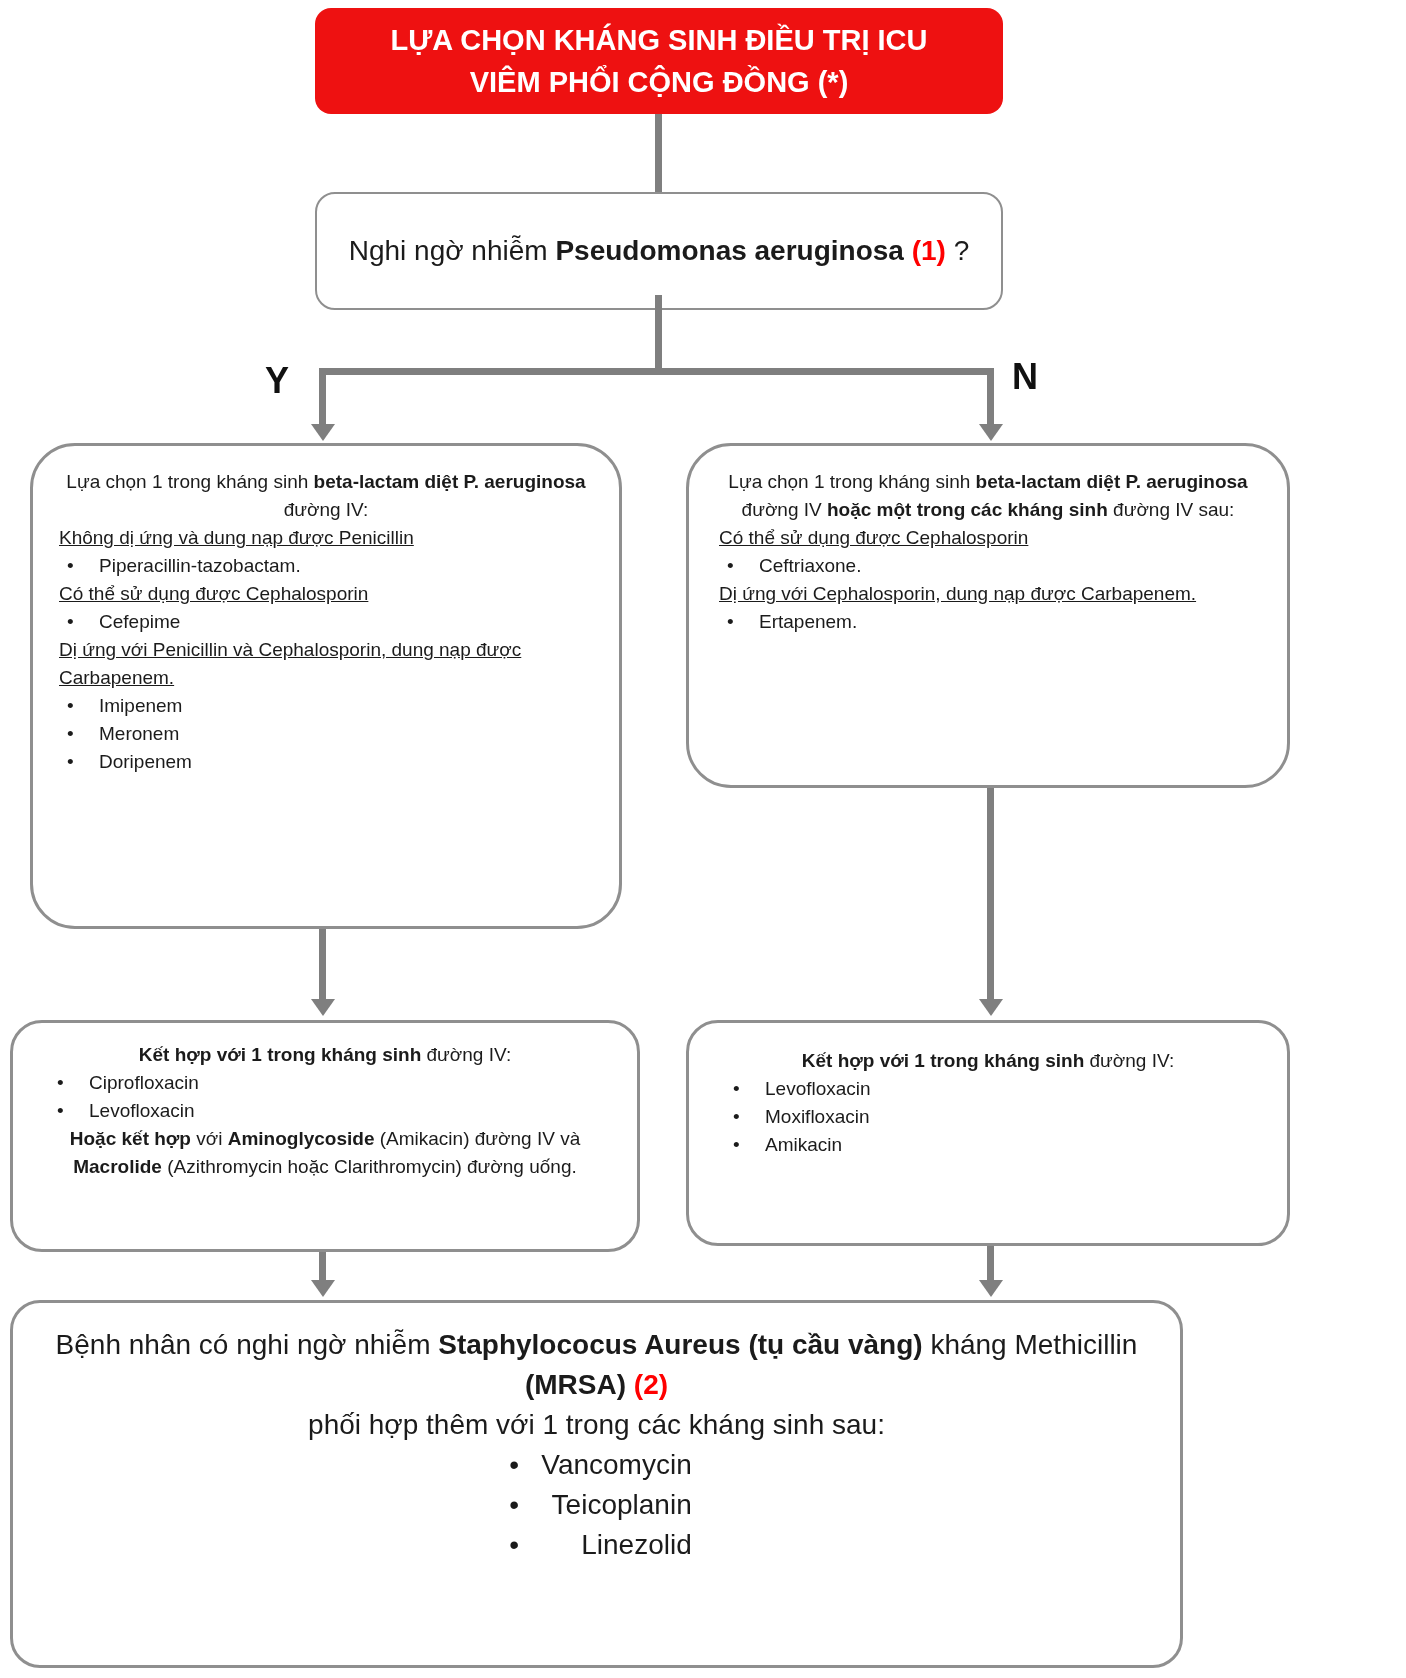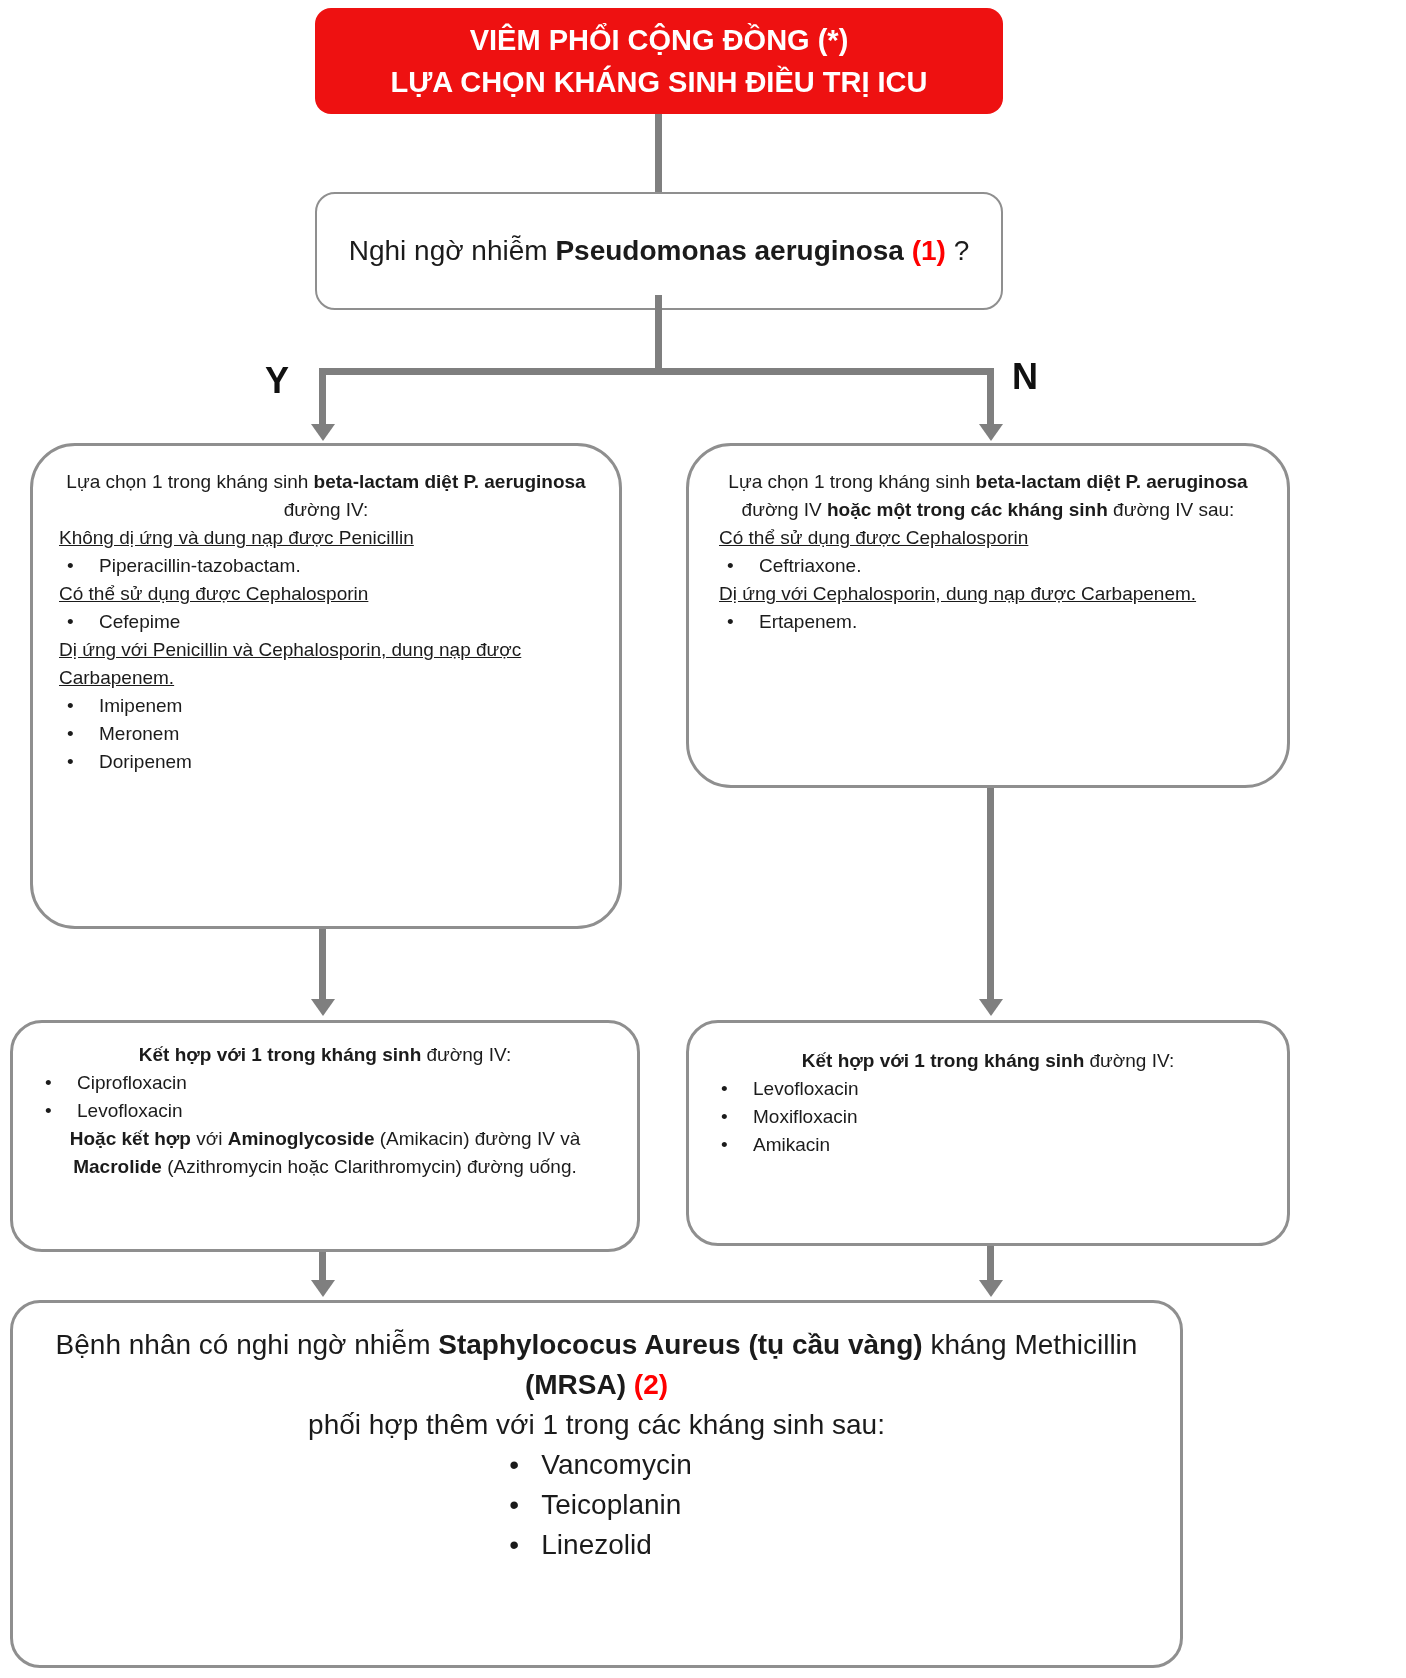--- a/index.html
+++ b/index.html
@@ -25,41 +25,41 @@
   }
   .line { position:absolute; background:#7f7f7f; }
   .arrowhead {
     position:absolute; width:0; height:0;
     border-left:12px solid transparent; border-right:12px solid transparent;
     border-top:17px solid #7f7f7f;
   }
   .branch-label { position:absolute; font-weight:700; font-size:36px; color:#111; }
   .content { font-size:19px; line-height:28px; }
   .beta-box { border-radius:45px; padding:22px 26px; }
-  .combo-box { border-radius:32px; padding:18px 24px; }
+  .combo-box { border-radius:32px; padding:18px 36px; }
   .mrsa-box  { border-radius:30px; padding:22px 40px; font-size:28px; line-height:40px; }
   .title { text-align:center; }
   .b { font-weight:700; }
   .red { color:#ff0000; font-weight:700; }
   .sec-h { text-decoration:underline; }
   ul.bullets { list-style:none; margin:0; padding:0; }
   ul.bullets li { position:relative; padding-left:40px; }
   ul.bullets li::before { content:"\2022"; position:absolute; left:8px; }
   .center-list-wrap { text-align:center; }
-  .center-list-wrap ul.bullets { display:inline-block; text-align:left; }
+  .center-list-wrap ul.bullets { display:inline-block; text-align:right; }
   .note { text-align:center; }
 </style>
 </head>
 <body>
 
 <div id="canvas">
 
   <div class="header-box" style="left:315px;top:8px;width:688px;height:106px;">
+    <div>LỰA CHỌN KHÁNG SINH ĐIỀU TRỊ ICU</div>
     <div>VIÊM PHỔI CỘNG ĐỒNG (*)</div>
-    <div>LỰA CHỌN KHÁNG SINH ĐIỀU TRỊ ICU</div>
   </div>
 
   <div class="line" style="left:655px;top:114px;width:7px;height:80px;"></div>
 
   <div class="box q-box" style="left:315px;top:192px;width:688px;height:118px;">
     <div>
       <span>Nghi ngờ nhiễm </span><span class="b">Pseudomonas aeruginosa </span><span class="red">(1)</span><span> ?</span>
     </div>
   </div>
 

